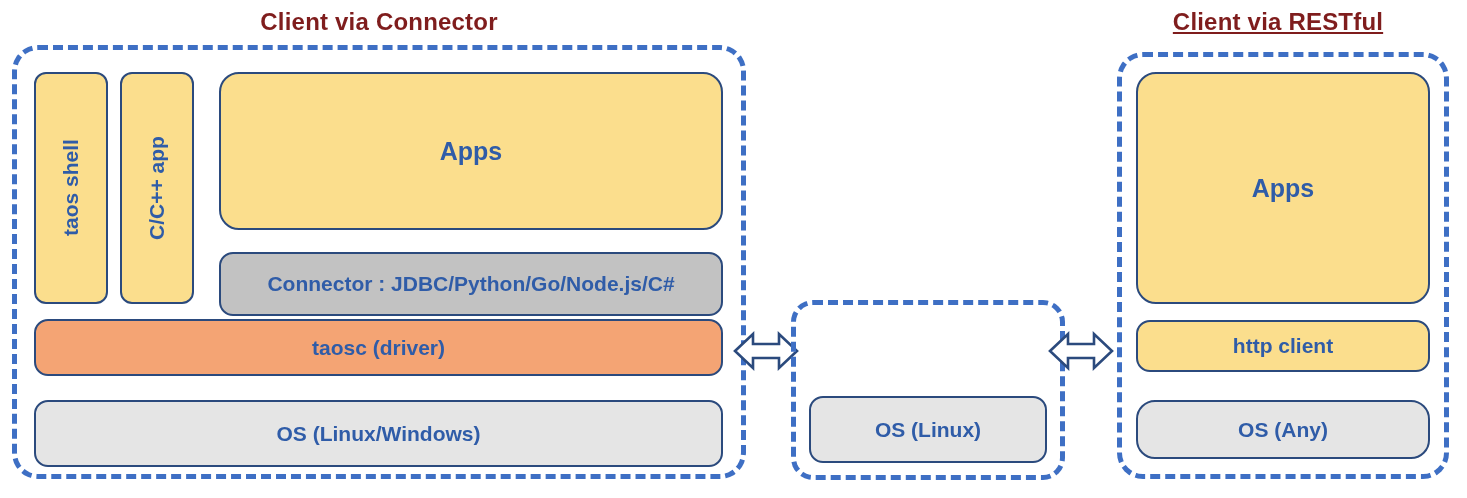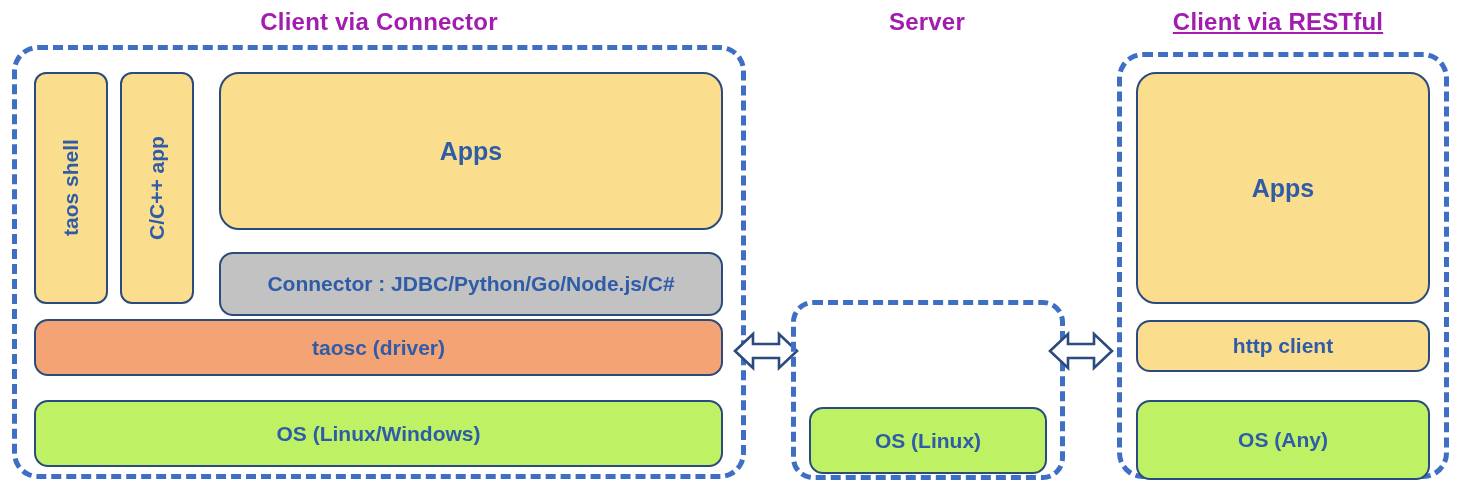--- a/index.html
+++ b/index.html
@@ -7,21 +7,21 @@
     width:1467px;height:498px;
     background:#ffffff;
     font-family:"Liberation Sans", sans-serif;
     overflow:hidden;
   }
   #stage{position:relative;width:1467px;height:498px;}
 
   
   .panel-title{
     position:absolute;
-    color:#a21caf;
+    color:#7f1d1d;
     font-weight:bold;
     font-size:24px;
     line-height:28px;
     text-align:center;
     white-space:nowrap;
     letter-spacing:0.2px;
   }
 
   
   .dashed-group{
@@ -50,35 +50,34 @@
   .node.vertical{
     writing-mode:vertical-rl;
     transform:rotate(180deg);
     border-radius:12px;
   }
   .node.big{border-radius:20px;}
 
   .fill-yellow{background:#FBDE8D;}
   .fill-gray  {background:#C2C2C2;}
   .fill-orange{background:#F4A474;}
-  .fill-blue  {background:#bef264;}
+  .fill-blue  {background:#e5e5e5;}
   .fill-green {background:#9ACB84;}
 
   
   .arrow{position:absolute;}
   .arrow svg{display:block;}
 </style>
 </head>
 <body>
 
 <div id="stage">
 
   <div class="panel-title" style="left:248px;top:8px;width:262px;">Client via Connector</div>
 
-  <div class="panel-title" style="left:822px;top:8px;width:210px;">Server</div>
 
   <div class="panel-title" style="left:1128px;top:8px;width:300px;text-decoration:underline;">Client via RESTful</div>
 
   <div class="dashed-group" style="left:12px;top:45px;width:734px;height:434px;"></div>
 
   <div class="node vertical fill-yellow" style="left:34px;top:72px;width:74px;height:232px;">taos shell</div>
 
   <div class="node vertical fill-yellow" style="left:120px;top:72px;width:74px;height:232px;">C/C++ app</div>
 
   <div class="node big fill-yellow" style="left:219px;top:72px;width:504px;height:158px;font-size:25px;">Apps</div>
@@ -91,31 +90,31 @@
 
   <div class="arrow" style="left:733px;top:325px;">
     <svg width="66" height="52" viewBox="0 0 66 52" aria-hidden="true">
       <polygon points="2,26 20,9 20,19 46,19 46,9 64,26 46,43 46,33 20,33 20,43" fill="#FFFFFF" stroke="#2B4A7D" stroke-width="2.6" stroke-linejoin="miter"></polygon>
     </svg>
   </div>
 
   <div class="dashed-group" style="left:791px;top:300px;width:274px;height:180px;border-radius:22px;"></div>
 
 
-  <div class="node fill-blue" style="left:809px;top:396px;width:238px;height:67px;margin-top:11px;">OS (Linux)</div>
+  <div class="node fill-blue" style="left:809px;top:396px;width:238px;height:67px;">OS (Linux)</div>
 
   <div class="arrow" style="left:1048px;top:325px;">
     <svg width="66" height="52" viewBox="0 0 66 52" aria-hidden="true">
       <polygon points="2,26 20,9 20,19 46,19 46,9 64,26 46,43 46,33 20,33 20,43" fill="#FFFFFF" stroke="#2B4A7D" stroke-width="2.6" stroke-linejoin="miter"></polygon>
     </svg>
   </div>
 
   <div class="dashed-group" style="left:1117px;top:52px;width:332px;height:427px;"></div>
 
   <div class="node big fill-yellow" style="left:1136px;top:72px;width:294px;height:232px;font-size:25px;flex-direction:column;">
     <span>Apps</span>
   </div>
 
   <div class="node fill-yellow" style="left:1136px;top:320px;width:294px;height:52px;text-align:right;">http client</div>
 
-  <div class="node fill-blue" style="left:1136px;top:400px;width:294px;height:80px;">OS (Any)</div>
+  <div class="node fill-blue" style="left:1136px;top:400px;width:294px;height:59px;border-radius:19px;">OS (Any)</div>
 
 </div>
 
 </body></html>

